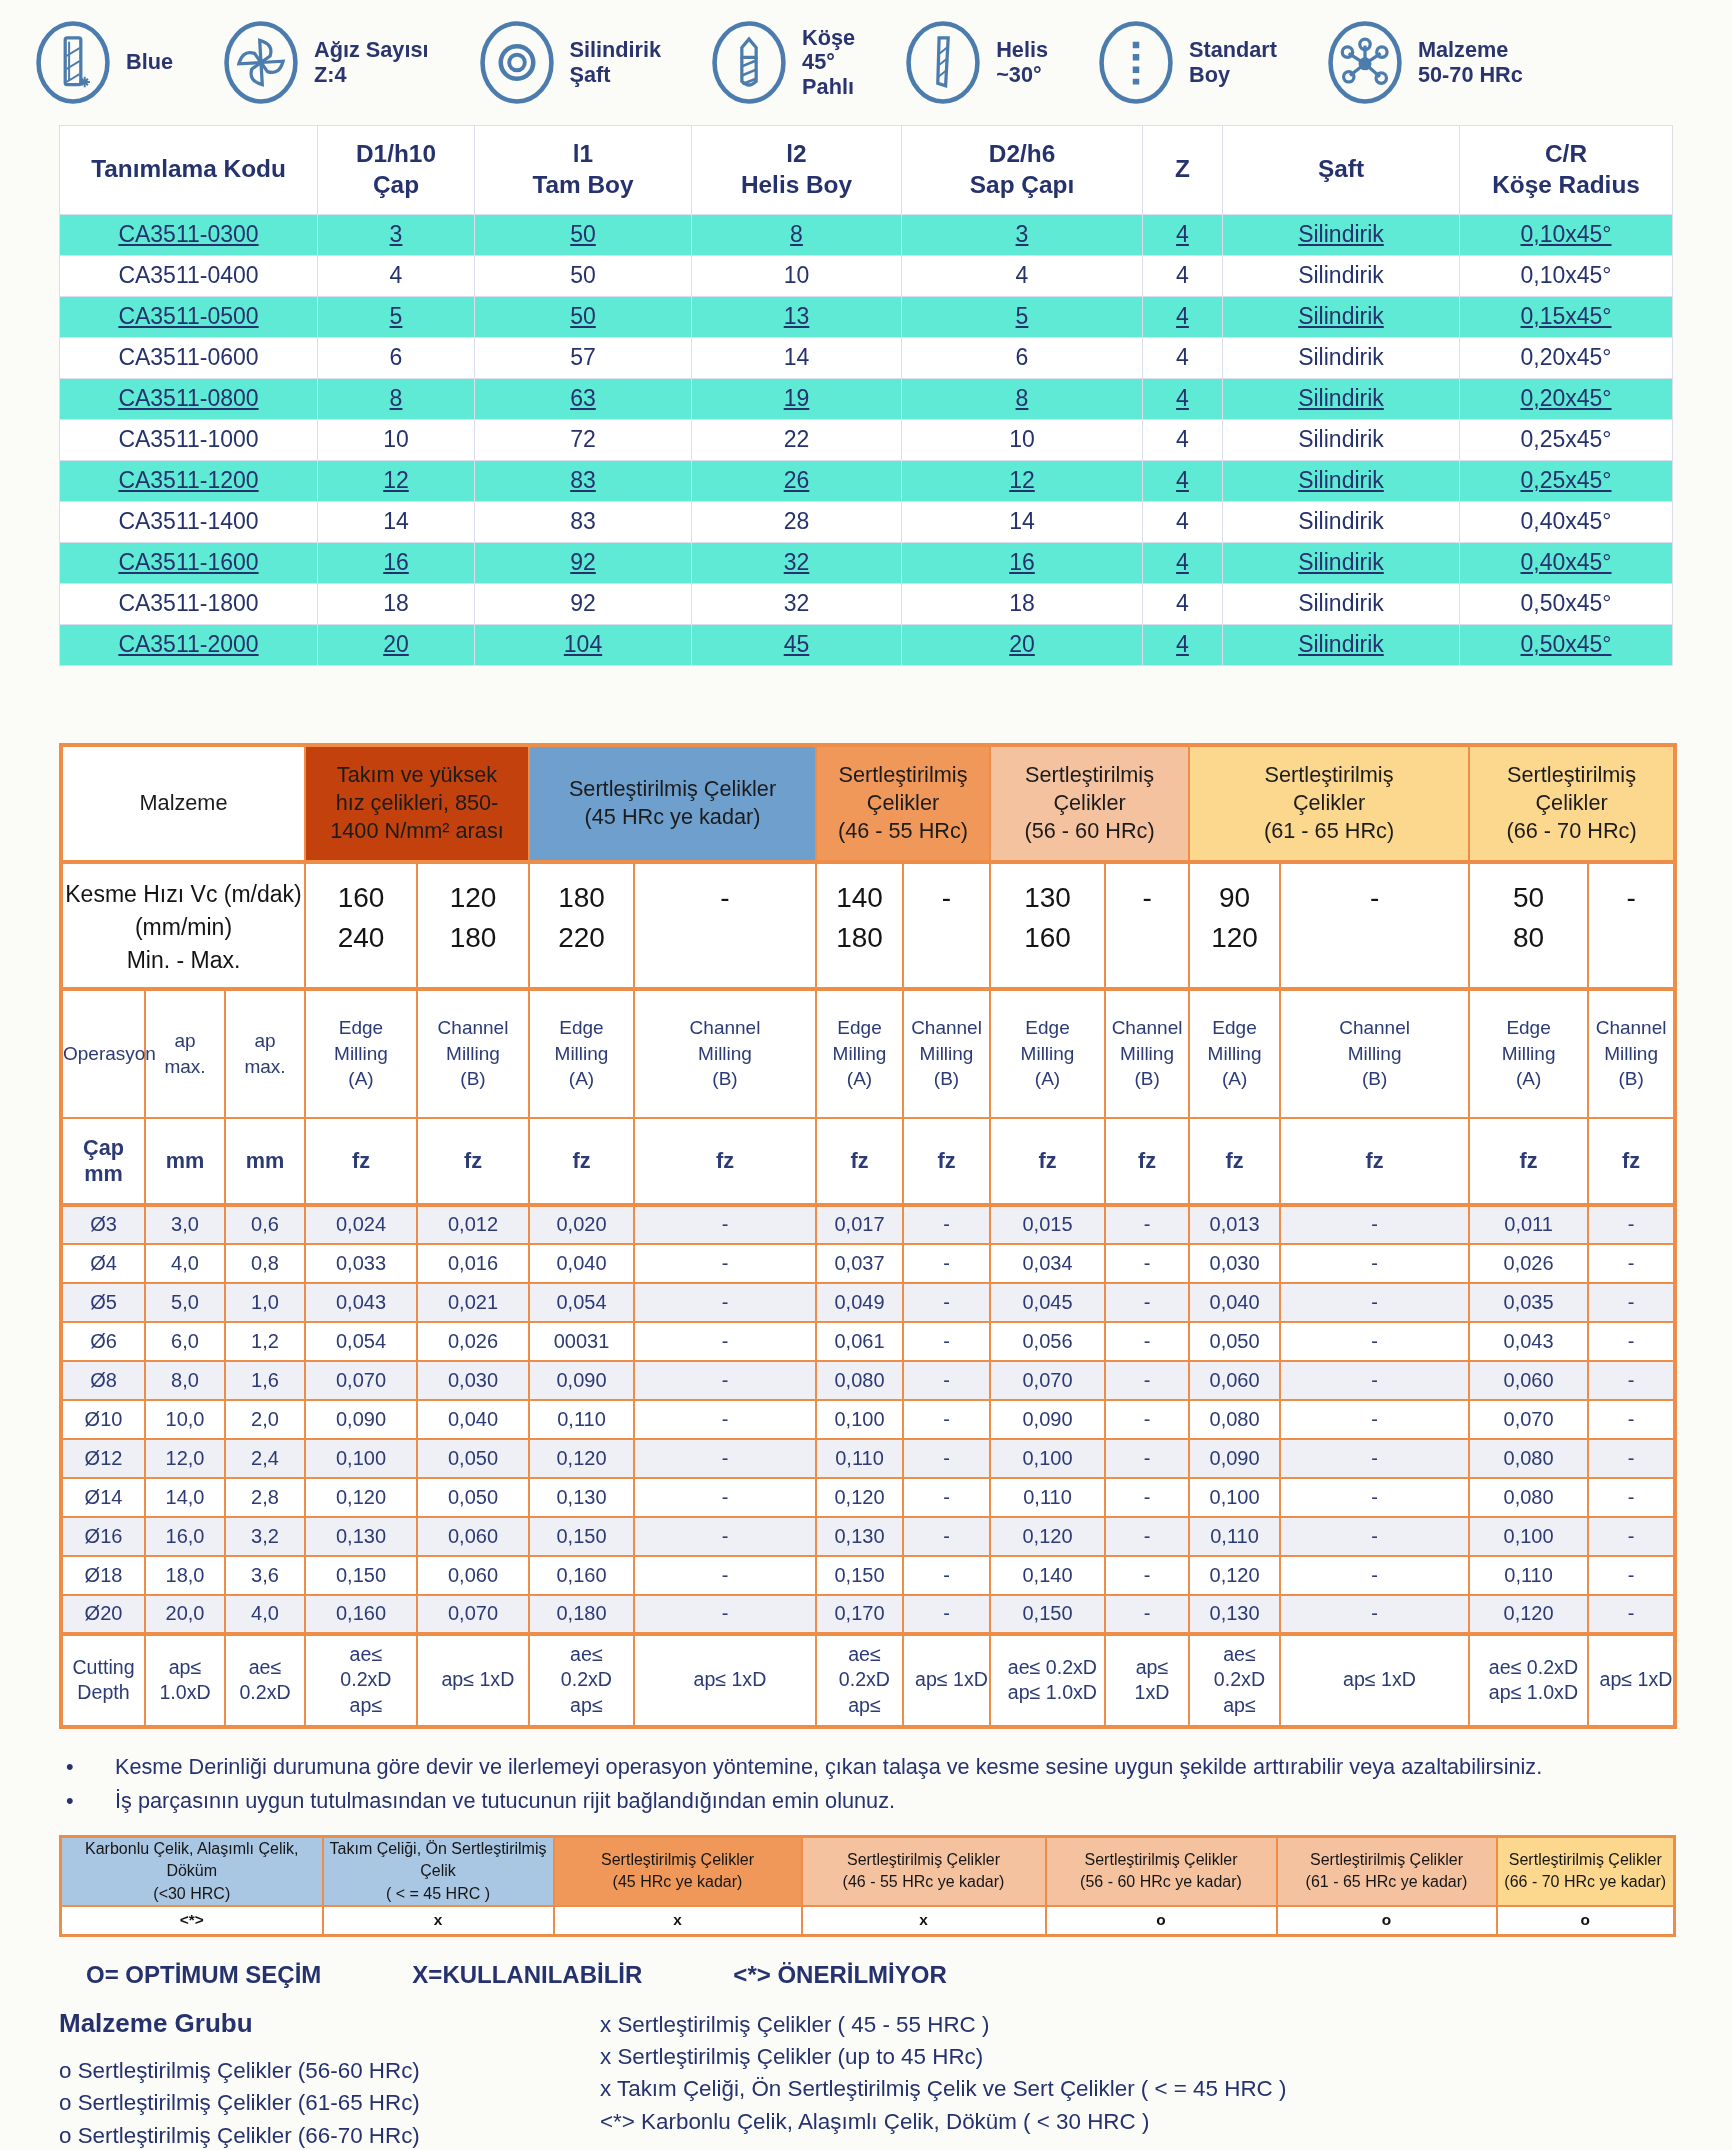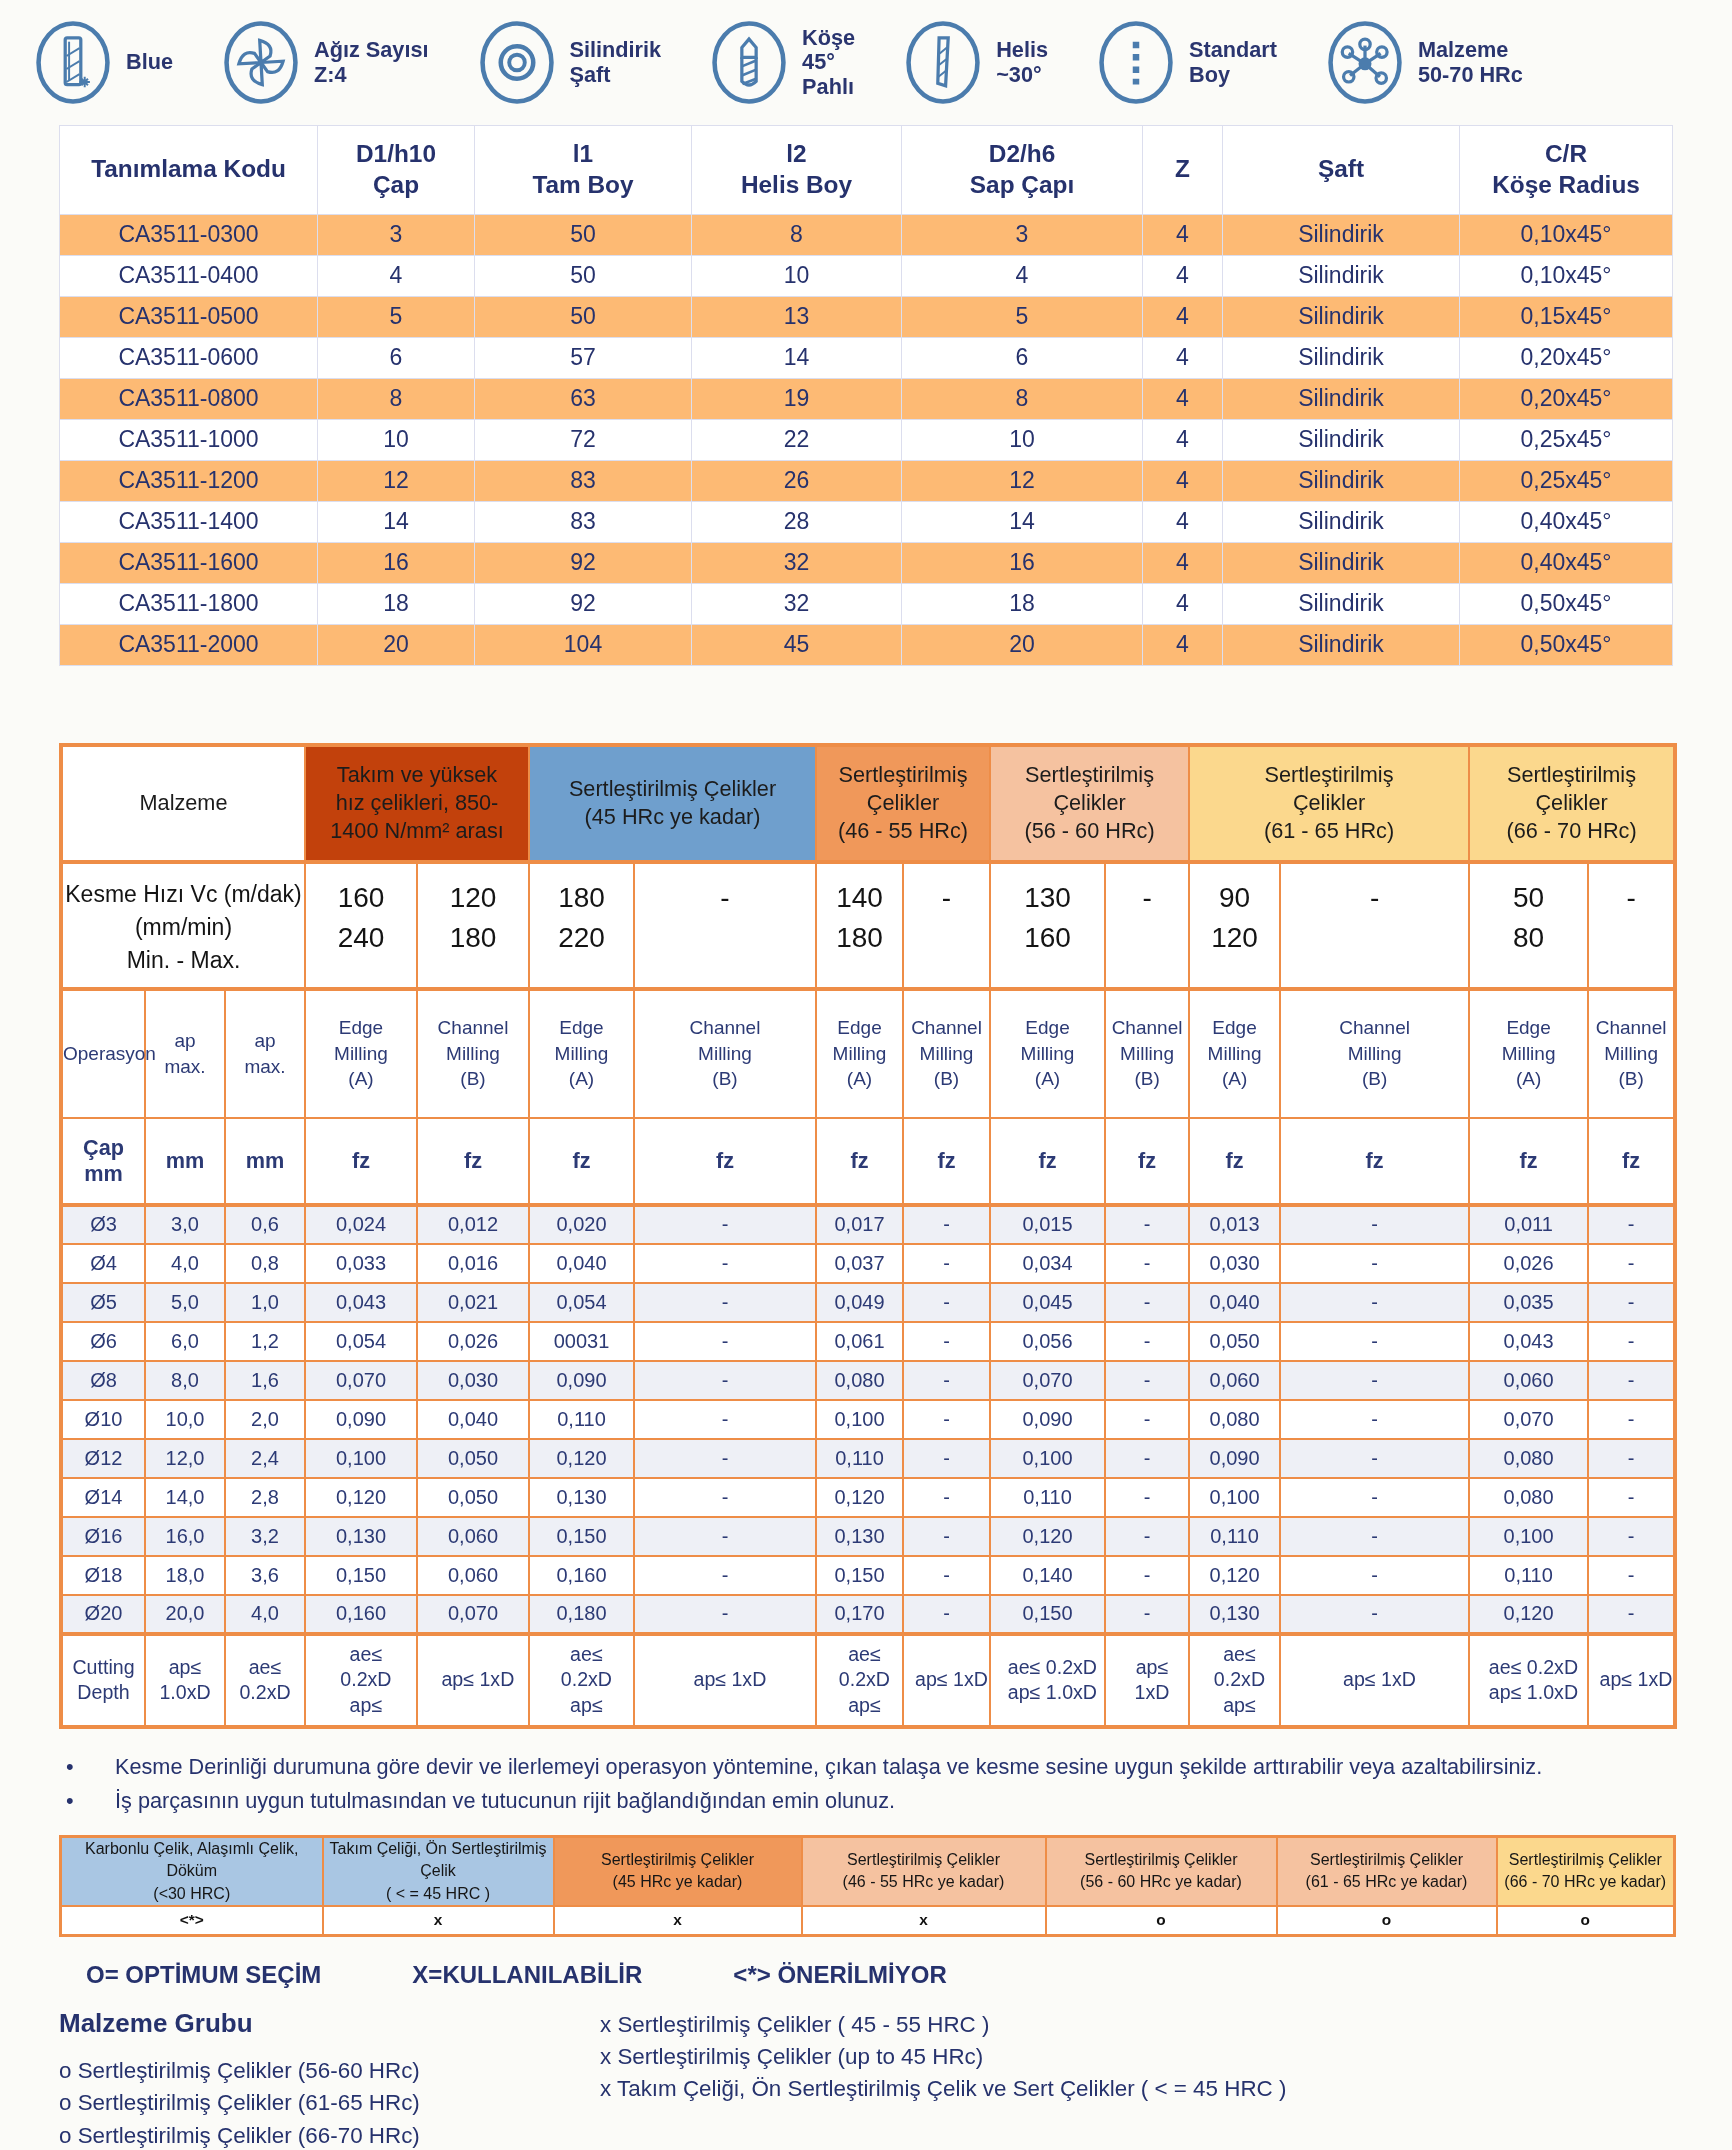--- a/index.html
+++ b/index.html
@@ -11,21 +11,21 @@
   .icon-group { display: flex; align-items: center; margin-right: 49px; }
   .icon-circle { width: 78px; height: 89px; flex: 0 0 auto; }
   .icon-circle svg { width: 78px; height: 89px; display: block; }
   .icon-label { margin-left: 14px; font-size: 21.7px; font-weight: 700; color: #2a356f; line-height: 1.12; white-space: pre-line; }
 
   
   .t1 { border-collapse: collapse; table-layout: fixed; width: 1614px; margin: 17.5px 0 0 59px; background: #fff; }
   .t1 th, .t1 td { border: 1.4px solid #dcdeee; text-align: center; vertical-align: middle; white-space: pre-line; }
   .t1 th { height: 89px; font-size: 24.4px; font-weight: 700; color: #26326d; line-height: 1.25; background: #fff; }
   .t1 td { height: 41px; font-size: 23px; font-weight: 500; color: #26326d; background: #fff; }
-  .t1 tr.alt td { background: #fdba74; }
+  .t1 tr.alt td { background: #5eead4; text-decoration: underline; }
 
   
   .t2 { border-collapse: collapse; table-layout: fixed; width: 1614px; margin: 77px 0 0 59px; border: 4.9px solid #ee8d47; background: #fff; }
   .t2 td { border: 2.1px solid #ee8d47; text-align: center; vertical-align: middle; white-space: pre-line; background: #fff; }
   .t2 tr.group td { height: 117px; font-size: 21.7px; font-weight: 500; color: #1c1c1c; line-height: 1.3; }
   .t2 tr.speed td { height: 127px; vertical-align: top; padding-top: 14px; font-size: 28px; font-weight: 500; color: #141414; line-height: 1.45; }
   .t2 tr.speed td.lbl { font-size: 23px; color: #141414; }
   .t2 tr.oper td { height: 129px; font-size: 19px; font-weight: 500; color: #2c3a75; line-height: 1.35; }
   .t2 tr.unit td { height: 87px; font-size: 21.7px; font-weight: 700; color: #2c3a75; }
   .t2 tr.data td { height: 39px; font-size: 20px; font-weight: 500; color: #2c3a75; }
@@ -709,17 +709,18 @@
       <div>
           <div class="group-line">o Sertleştirilmiş Çelikler (56-60 HRc)</div>
           <div class="group-line">o Sertleştirilmiş Çelikler (61-65 HRc)</div>
           <div class="group-line">o Sertleştirilmiş Çelikler (66-70 HRc)</div>
         </div>
     </div>
     <div class="groups-right">
         <div class="group-line">x Sertleştirilmiş Çelikler  ( 45 - 55 HRC )</div>
         <div class="group-line">x Sertleştirilmiş Çelikler (up to 45 HRc)</div>
         <div class="group-line">x Takım Çeliği, Ön Sertleştirilmiş Çelik ve Sert Çelikler  ( &lt; = 45 HRC )</div>
+        <div class="group-line">&lt;*&gt; Karbonlu Çelik, Alaşımlı Çelik, Döküm ( &lt; 30 HRC )</div>
       </div>
   </div>
 
 </div>
 
 
 </body></html>

